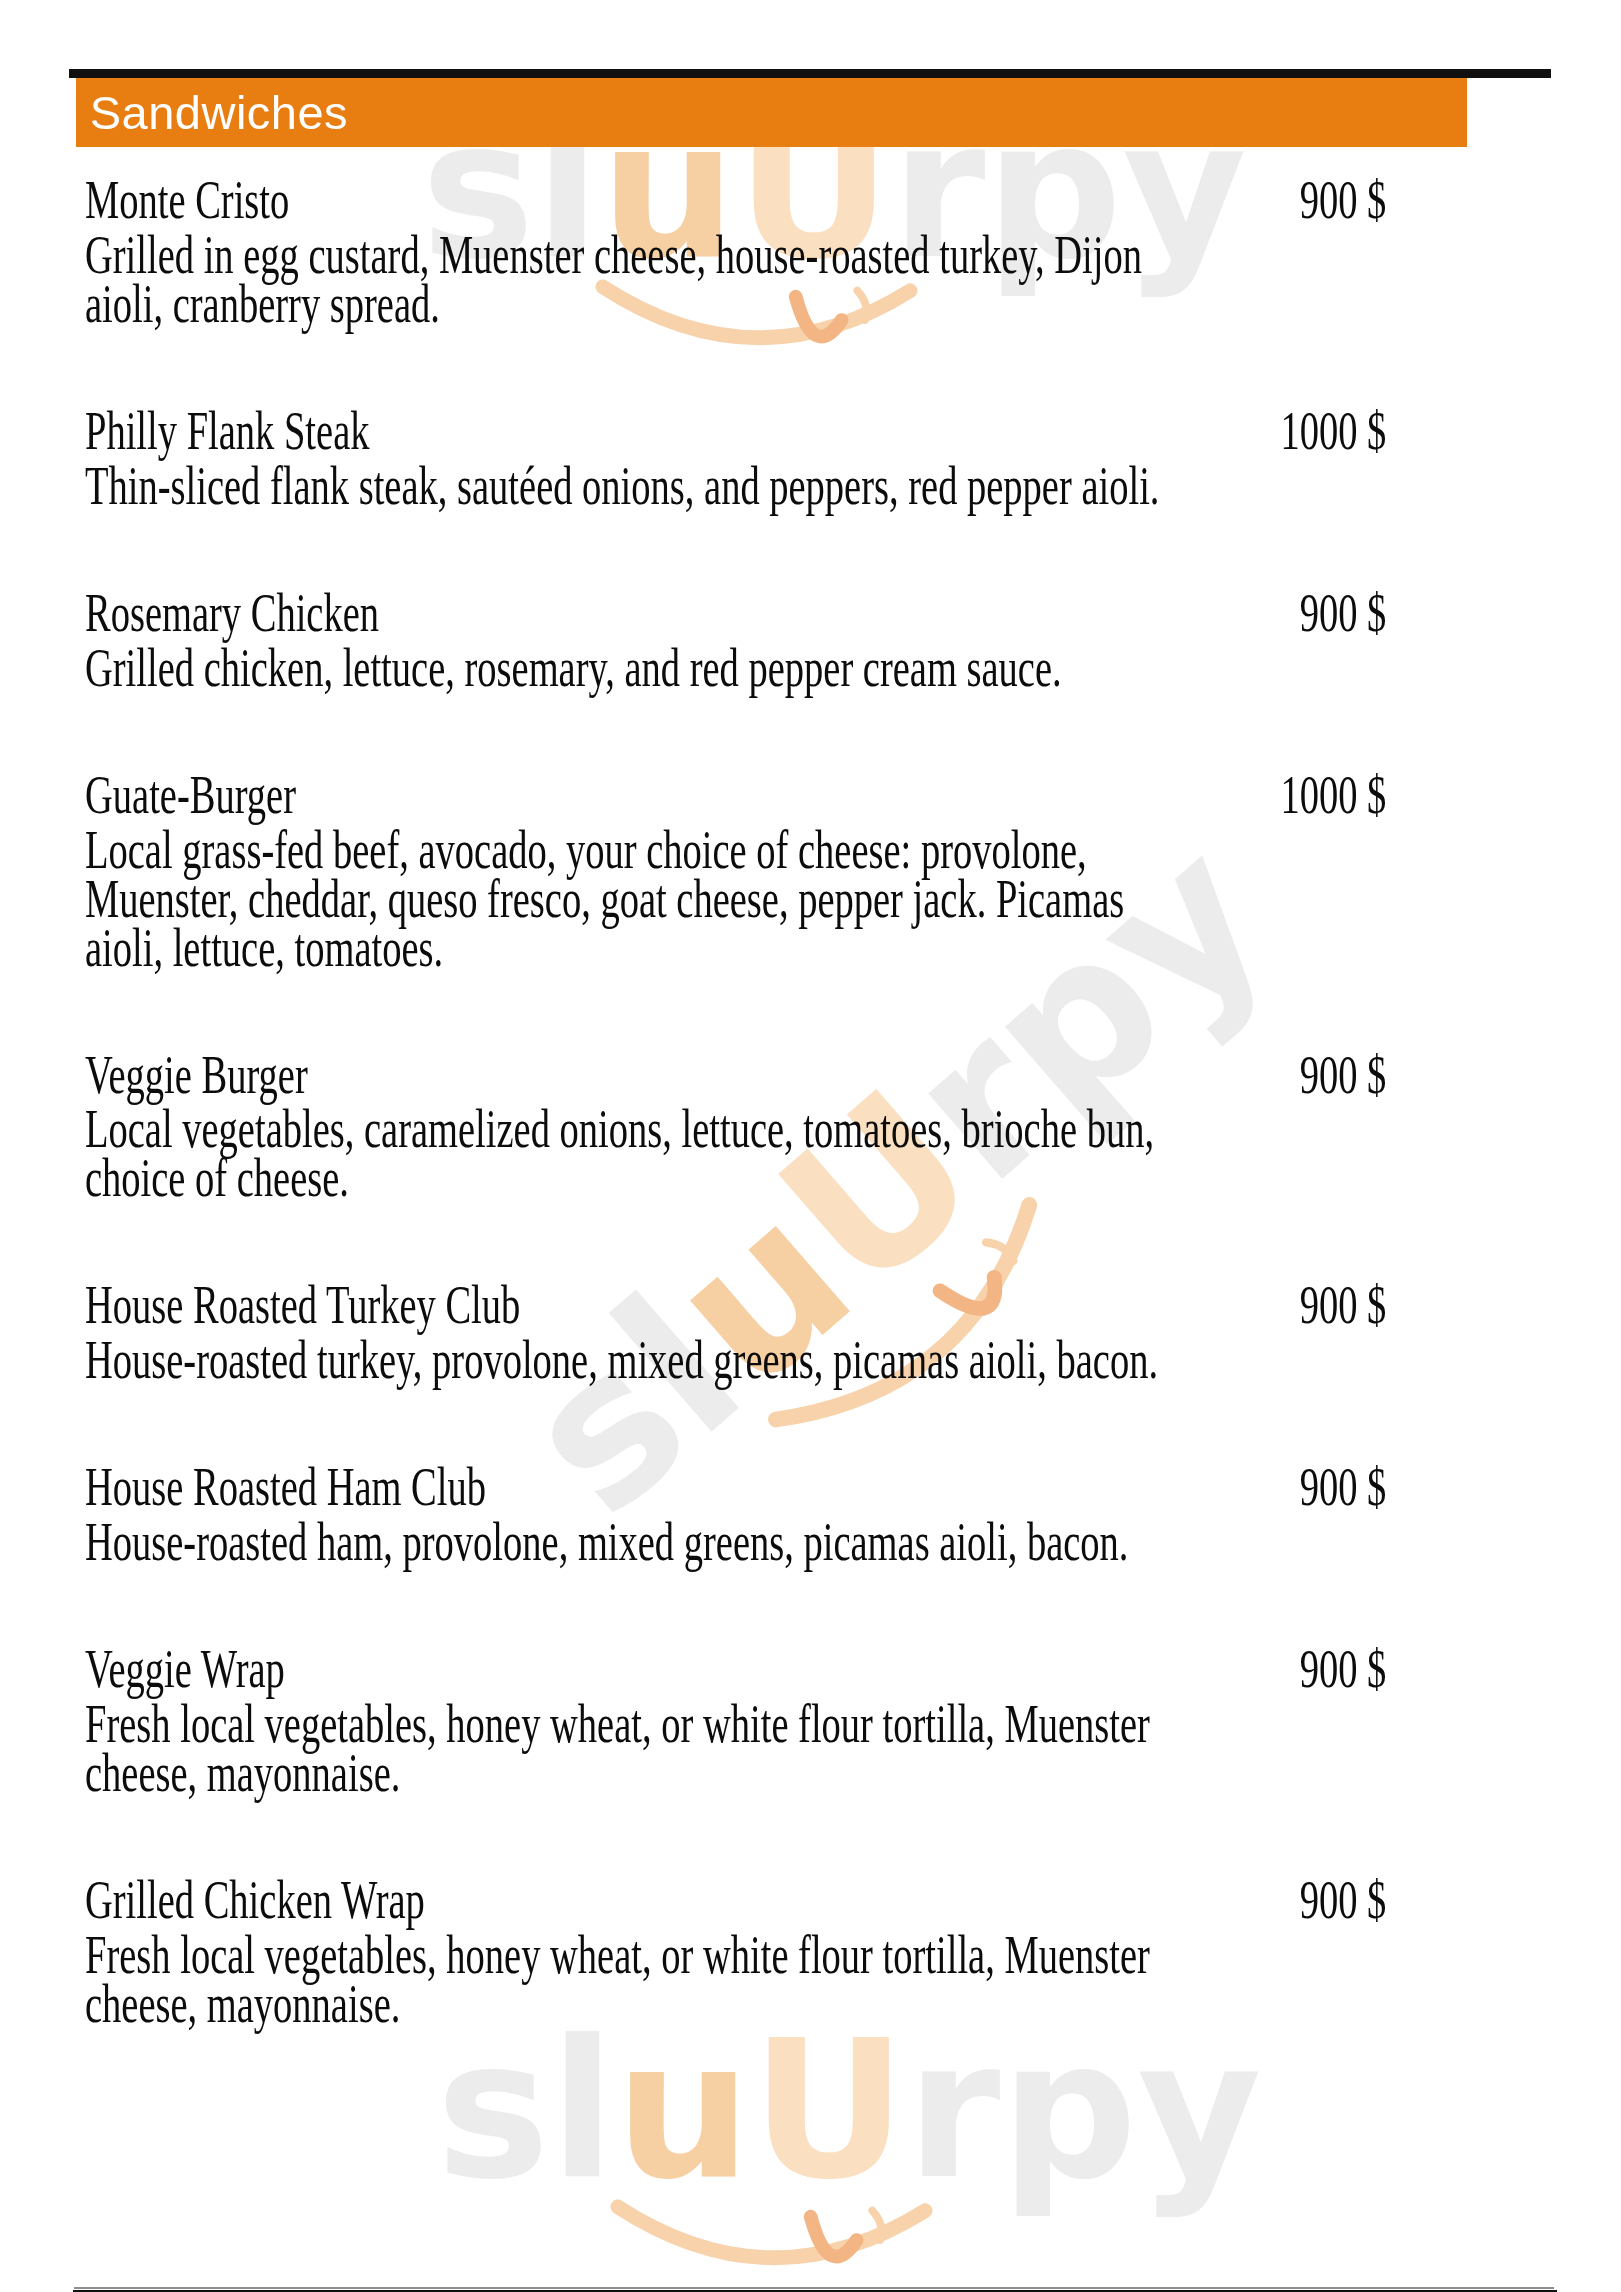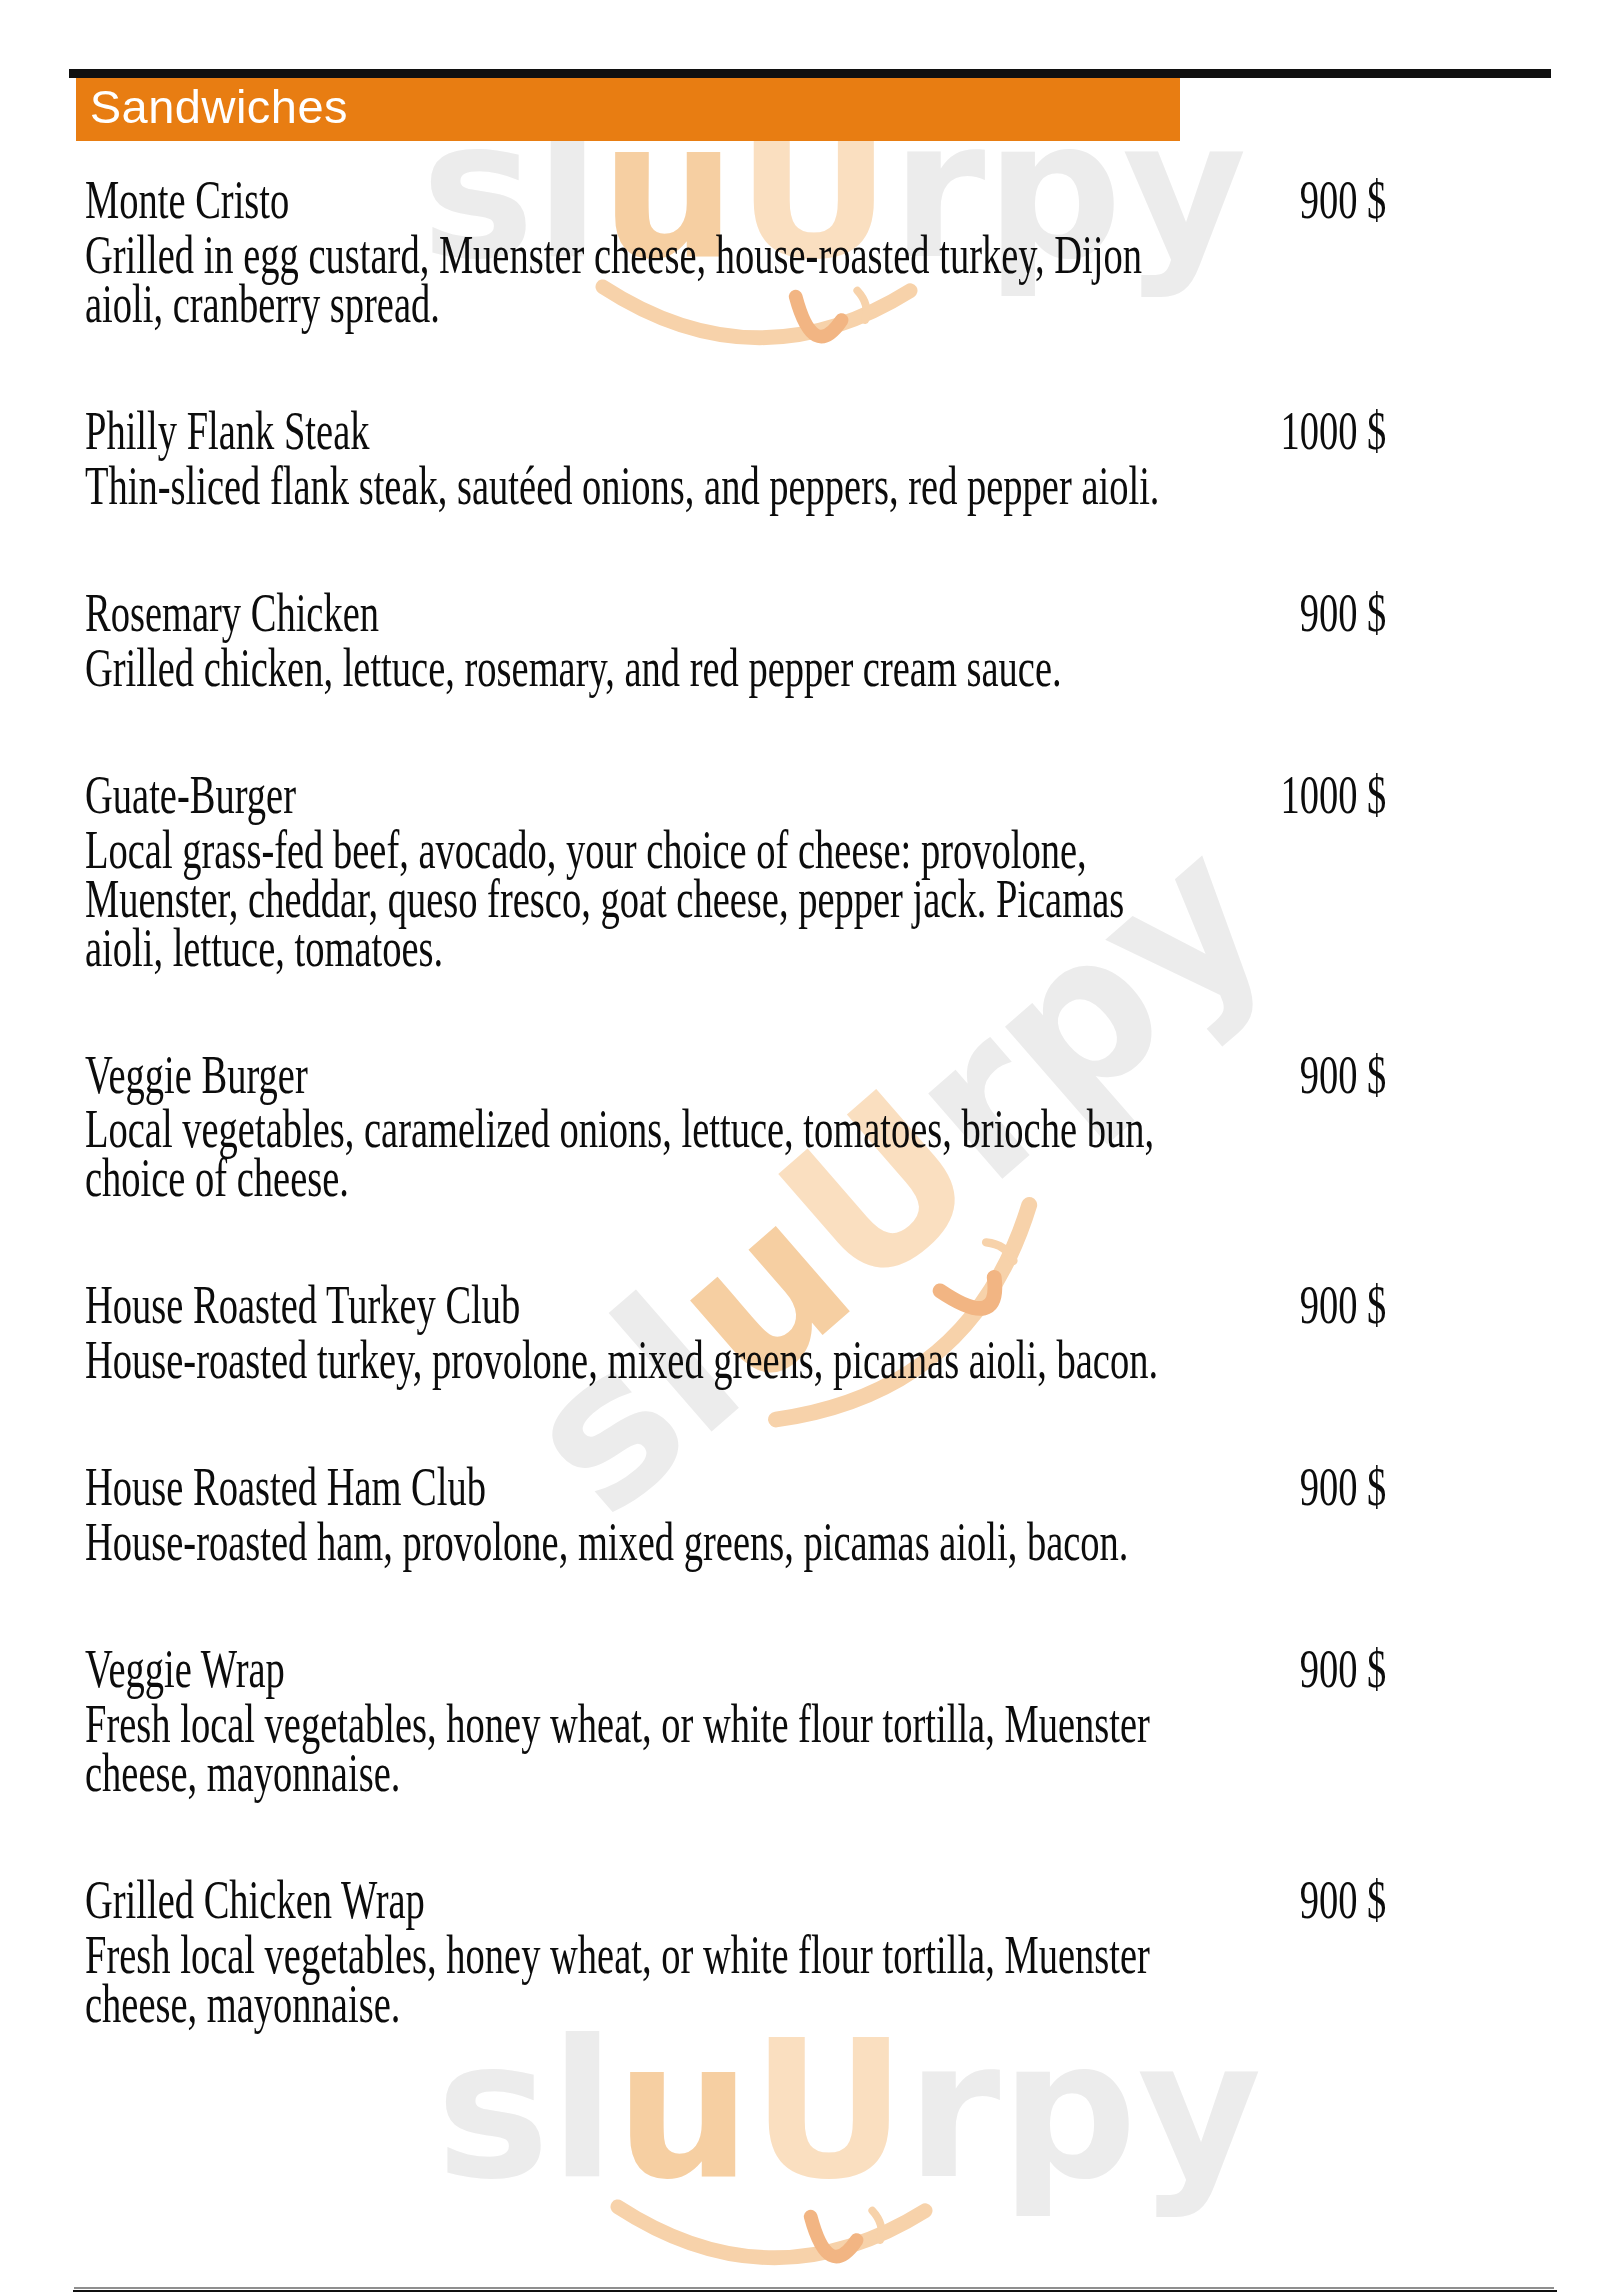--- a/index.html
+++ b/index.html
@@ -8,21 +8,21 @@
     background:#ffffff; overflow:hidden;
     font-family:"Liberation Serif", serif;
   }
 
   
   .topbar {
     position:absolute; left:69px; top:69px; width:1482px; height:8.8px;
     background:var(--bar-black,#101010); z-index:3;
   }
   .banner {
-    position:absolute; left:76px; top:72px; width:1104px; height:69px;
+    position:absolute; left:76px; top:78px; width:1391px; height:69px;
     background:var(--banner-orange,#e87d12); z-index:2;
     display:flex; align-items:center; box-sizing:border-box; padding-left:13.7px;
   }
   .banner-title {
     font-family:"Liberation Sans", sans-serif;
     font-size:47px; line-height:47px; color:var(--banner-text,#ffffff);
     letter-spacing:0.5px;
   }
 
   

